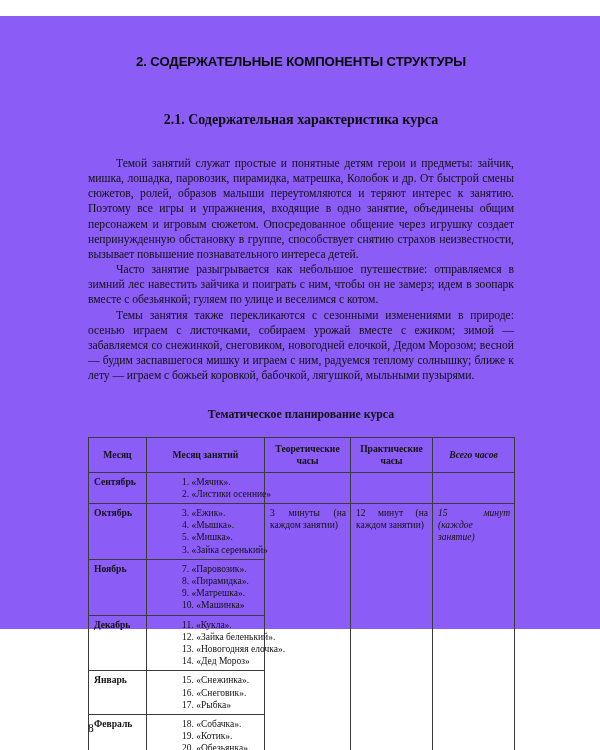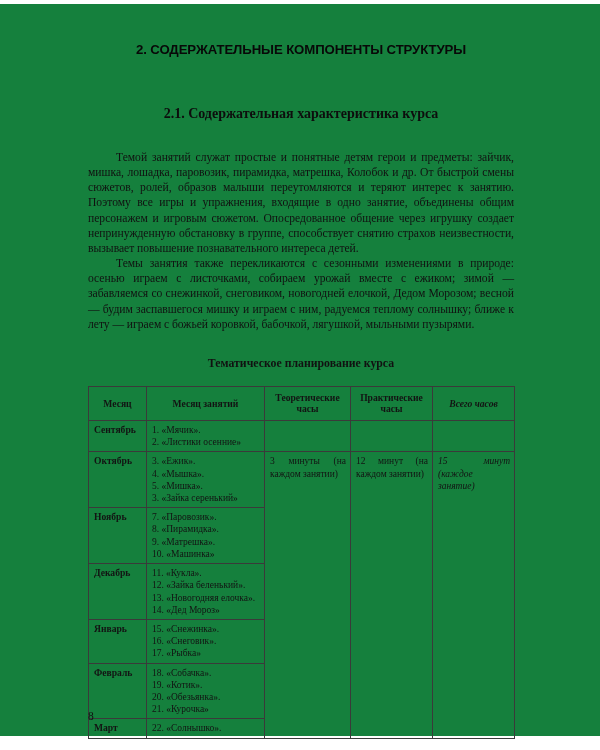--- a/index.html
+++ b/index.html
@@ -11,24 +11,24 @@
     width: 600px;
     height: 750px;
     position: relative;
     overflow: hidden;
     font-family: "Liberation Serif", "DejaVu Serif", serif;
     color: #111111;
   }
   .page {
     position: absolute;
     left: 0;
-    top: 4px;
+    top: 16px;
     width: 600px;
-    height: 732px;
-    background: #15803d;
+    height: 613px;
+    background: #8b5cf6;
   }
   .content {
     position: absolute;
     left: 88px;
     top: 0;
     width: 426px;
   }
   .main-heading {
     font-family: "Liberation Sans", "DejaVu Sans", sans-serif;
     font-weight: bold;
@@ -39,21 +39,21 @@
     margin: 0;
     padding-top: 38px;
     white-space: nowrap;
   }
   .sub-heading {
     font-family: "Liberation Serif", "DejaVu Serif", serif;
     font-weight: bold;
     font-size: 14px;
     text-align: center;
     color: #0d0d0d;
-    margin: 14px;
+    margin: 8px;
     padding-top: 35px;
   }
   .body-block {
     margin-top: 28px;
   }
   p.para {
     margin: 0;
     font-size: 11.6px;
     line-height: 15.15px;
     text-align: justify;
@@ -103,20 +103,21 @@
   .col-total   { width: 82px; }
   td.month-cell {
     font-weight: bold;
     font-size: 9.6px;
     white-space: nowrap;
     padding-left: 5px;
   }
   td.themes-cell .theme-line {
     display: block;
     white-space: nowrap;
+    margin-left: 30px;
   }
   td.hours-cell {
     text-align: justify;
     font-size: 9.5px;
     line-height: 12.2px;
   }
   td.hours-cell.italic-cell {
     font-style: italic;
   }
   .page-number {
@@ -132,20 +133,21 @@
 
 <div class="page">
   <div class="content">
 
     <h1 class="main-heading">2. СОДЕРЖАТЕЛЬНЫЕ КОМПОНЕНТЫ СТРУКТУРЫ</h1>
 
     <h2 class="sub-heading">2.1. Содержательная характеристика курса</h2>
 
     <div class="body-block">
       <p class="para">Темой занятий служат простые и понятные детям герои и предметы: зайчик, мишка, лошадка, паровозик, пирамидка, матрешка, Колобок и др. От быстрой смены сюжетов, ролей, образов малыши переутомляются и теряют интерес к занятию. Поэтому все игры и упражнения, входящие в одно занятие, объединены общим персонажем и игровым сюжетом. Опосредованное общение через игрушку создает непринужденную обстановку в группе, способствует снятию страхов неизвестности, вызывает повышение познавательного интереса детей.</p>
+      <p class="para">Часто занятие разыгрывается как небольшое путешествие: отправляемся в зимний лес навестить зайчика и поиграть с ним, чтобы он не замерз; идем в зоопарк вместе с обезьянкой; гуляем по улице и веселимся с котом.</p>
       <p class="para">Темы занятия также перекликаются с сезонными изменениями в природе: осенью играем с листочками, собираем урожай вместе с ежиком; зимой — забавляемся со снежинкой, снеговиком, новогодней елочкой, Дедом Морозом; весной — будим заспавшегося мишку и играем с ним, радуемся теплому солнышку; ближе к лету — играем с божьей коровкой, бабочкой, лягушкой, мыльными пузырями.</p>
     </div>
 
     <div class="table-title">Тематическое планирование курса</div>
 
     <table class="plan">
       <colgroup>
         <col class="col-month">
         <col class="col-themes">
         <col class="col-theory">

